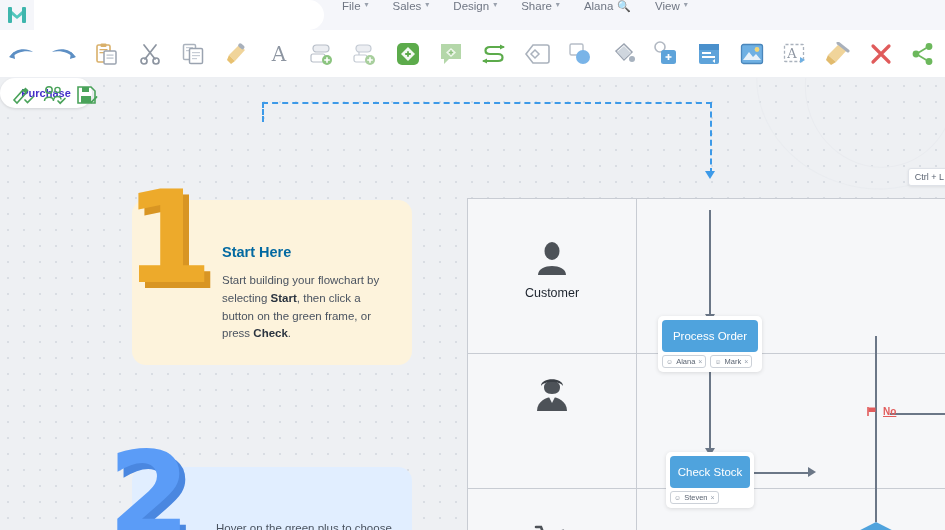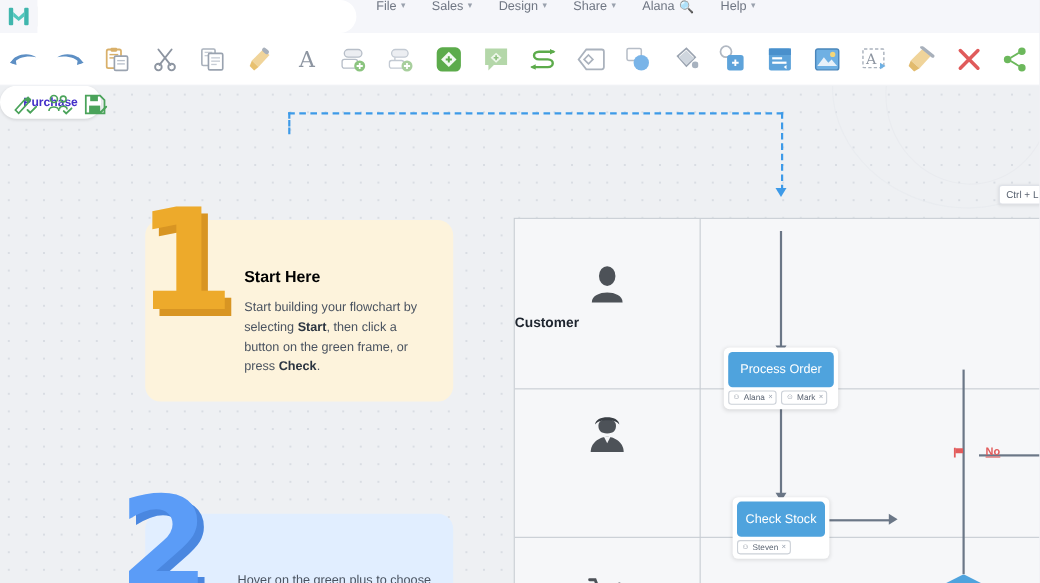--- a/index.html
+++ b/index.html
@@ -94,21 +94,21 @@
   }
   .tip1{ left:132px; top:122px; width:280px; height:165px; background:#fdf3dc; }
   .tip2{ left:132px; top:389px; width:280px; height:115px; background:#e1eeff; }
   .tipnum{
     position:absolute; font-weight:800; line-height:1;
     font-family:"DejaVu Sans", sans-serif; user-select:none;
   }
   .tipnum1{ left:124px; top:96px; font-size:128px; color:#edaa2b; text-shadow: 6px 6px 0 #d89523; }
   .tipnum2{ left:108px; top:357px; font-size:118px; color:#5b9cf7; text-shadow: 6px 6px 0 #4a87e0; }
   .tip-h{
-    position:absolute; font-size:14.5px; font-weight:700; color:#000000;
+    position:absolute; font-size:14.5px; font-weight:700; color:#0369a1;
   }
   .tip-b{
     position:absolute; font-size:11.5px; line-height:1.55; color:#4a5360; width:170px;
   }
   .tip-b b{ color:#2b3440;margin-top:12px; }
   .tip1 .tip-h{ left:90px; top:44px; }
   .tip1 .tip-b{ left:90px; top:72px; }
   .tip2 .tip-h{ left:84px; top:26px; }
   .tip2 .tip-b{ left:84px; top:53px; width:196px; }
 
@@ -118,22 +118,22 @@
     background:#f6f7f9; border:1px solid #c8ccd3;
   }
   .lane-row{ position:absolute; left:0; width:700px; border-bottom:1px solid #c8ccd3; }
   .lane-r1{ top:0; height:155px; }
   .lane-r2{ top:155px; height:135px; }
   .lane-r3{ top:290px; height:160px; }
   .lane-divider{
     position:absolute; left:168px; top:0; width:1px; height:560px; background:#c8ccd3;
   }
   .lane-label{
-    position:absolute; left:0; width:168px; 
-    font-size:12.5px; font-weight:700; color:#1d242e; line-height:1.25;
+    position:absolute; left:0; width:168px; text-align:center;
+    font-size:12.5px; font-weight:400; color:#1d242e; line-height:1.25;
   }
   .lane-icon{ position:absolute; left:0; width:168px; text-align:center; color:#4a4f56; }
   .node-purchase{
     left:663px; top:175px; width:92px; height:30px;
     background:#ffffff; border-radius:15px;
     display:flex; align-items:center; justify-content:center;
     font-size:11px; font-weight:700; color:#4430c9;
     box-shadow:0 1px 3px rgba(0,0,0,.12);
   }
   .node-shell{
@@ -173,21 +173,21 @@
   }
   .arr-right{
     position:absolute; width:0;height:0;
     border-top:5px solid transparent; border-bottom:5px solid transparent;
     border-left:8px solid #6b7787;
   }
 
   .no-label{
     position:absolute; left:866px; top:328px;
     font-size:10px; font-weight:700; color:#e25c5c;
-    display:flex; align-items:center; gap:19px;text-decoration:underline;
+    display:flex; align-items:center; gap:6px;text-decoration:underline;
   }
   .no-line{ position:absolute; left:890px; top:335px; width:60px; height:1.5px; background:#6b7787; }
 
   
   .tooltip{
     position:absolute; right:-6px; top:90px;
     background:#ffffff; border:1px solid #dfe2e8; border-radius:3px;
     font-size:9px; color:#5b6472; padding:3px 6px; white-space:nowrap;
     box-shadow:0 1px 3px rgba(0,0,0,.08);
   }
@@ -224,21 +224,21 @@
       </div>
       <div class="menu-item">
         <span>Share</span>
         <span class="caret">▾</span>
       </div>
       <div class="menu-item">
         <span>Alana</span>
         <span class="mag">🔍</span>
       </div>
       <div class="menu-item">
-        <span>Help</span>
+        <span>View</span>
         <span class="caret">▾</span>
       </div>
     </div>
   </div>
 
   <div class="toolbar">
 
     <div class="tb-btn">
       <svg width="30" height="22" viewBox="0 0 30 22">
           <path d="M4 14 C7 6, 20 4, 27 9 C20 7, 9 9, 6 15 Z" fill="#5d8fc4"></path>

